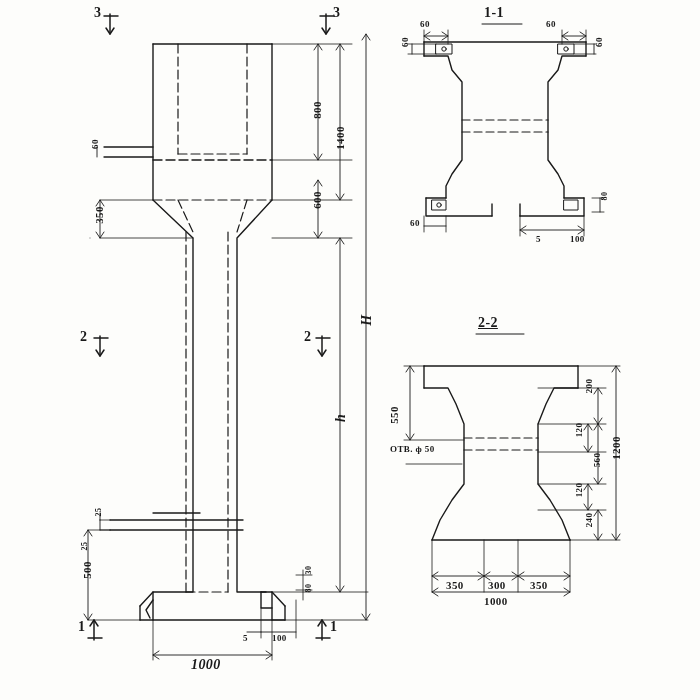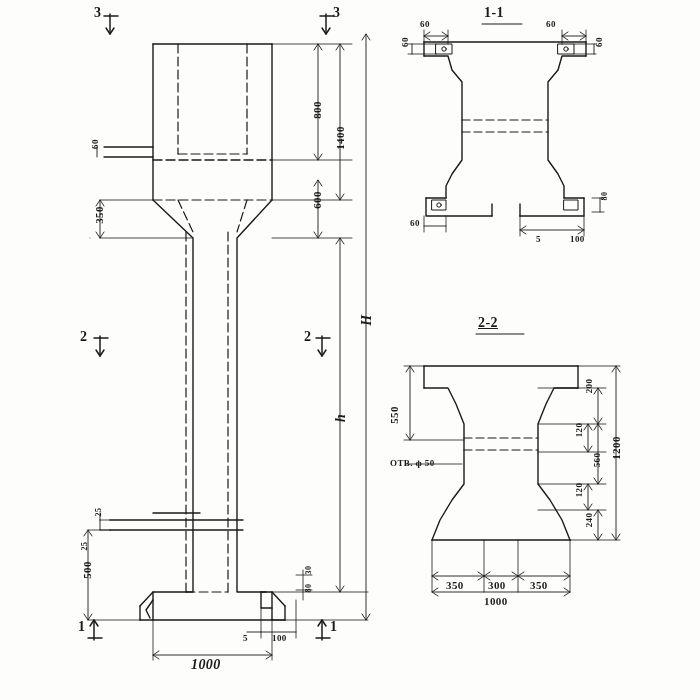--- a/index.html
+++ b/index.html
@@ -388,19 +388,19 @@
   </div>
   <div class="lbl small" style="left:576px; top:490px;">
     <span class="rot90c" style="position:absolute;left:3px;top:0;">120</span>
   </div>
   <div class="lbl small" style="left:586px; top:520px;">
     <span class="rot90c" style="position:absolute;left:3px;top:0;">240</span>
   </div>
   <div class="lbl" style="left:612px; top:448px;">
     <span class="rot90c" style="position:absolute;left:4px;top:0;">1200</span>
   </div>
-  <div class="lbl small" style="left:390px; top:459px;">ОТВ. ф 50</div>
+  <div class="lbl small" style="left:390px; top:445px;">ОТВ. ф 50</div>
   <div class="lbl" style="left:446px; top:580px;">350</div>
   <div class="lbl" style="left:488px; top:580px;">300</div>
   <div class="lbl" style="left:530px; top:580px;">350</div>
   <div class="lbl" style="left:484px; top:596px;">1000</div>
 
 </div>
 
 </body></html>

